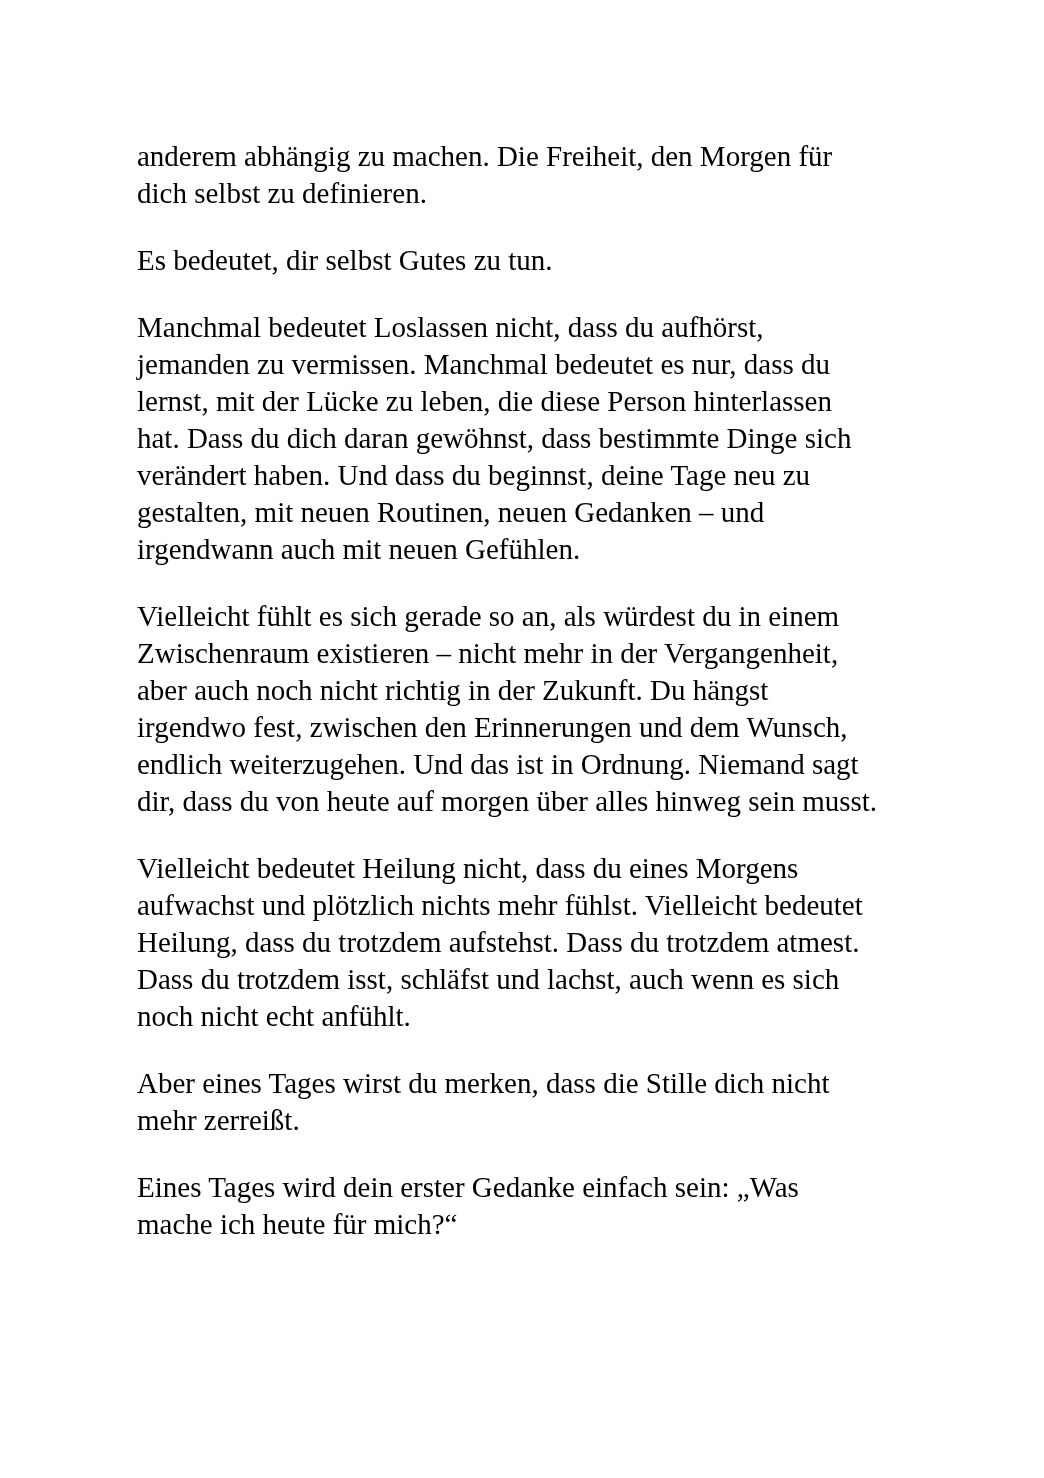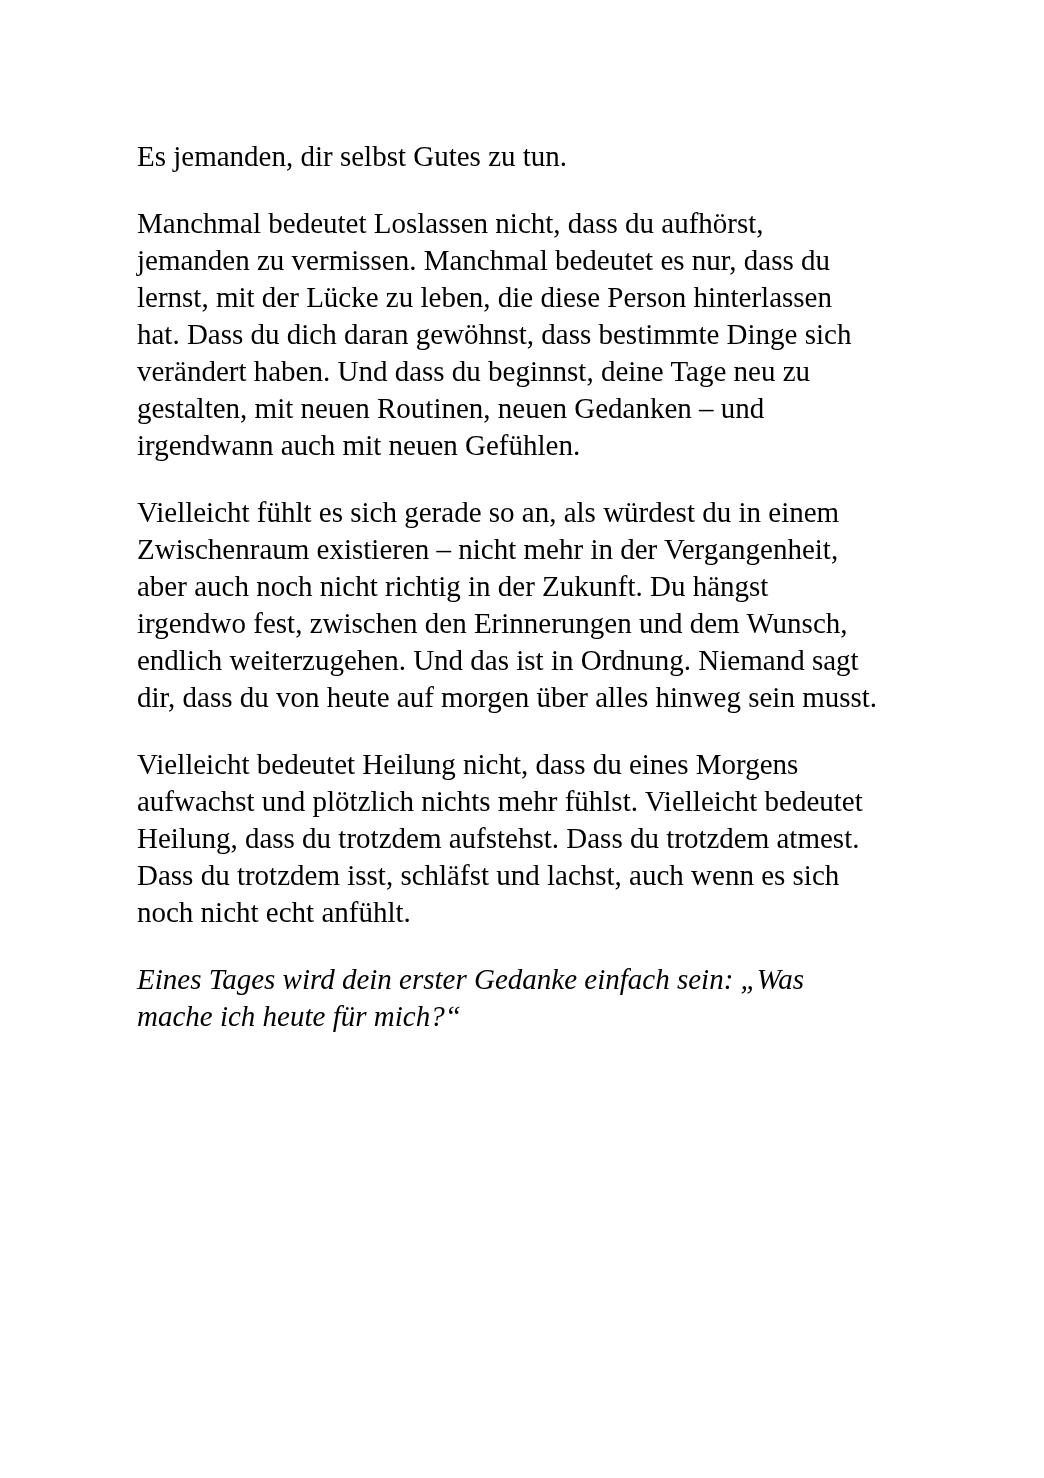--- a/index.html
+++ b/index.html
@@ -23,43 +23,46 @@
     font-size: 29px;
     line-height: 37px;
     color: #000000;
   }
   .text-block p {
     margin: 0 0 30px 0;
     white-space: pre-line; 
   }
   .text-block p:last-child {
     margin-bottom: 10px;
-    font-style: italic;
   }
 </style>
 </head>
 <body>
 
 <div class="page">
   <div class="text-block">
-    <p>Es jemanden, dir selbst Gutes zu tun.</p>
+    <p>anderem abhängig zu machen. Die Freiheit, den Morgen für
+dich selbst zu definieren.</p>
+    <p>Es bedeutet, dir selbst Gutes zu tun.</p>
     <p>Manchmal bedeutet Loslassen nicht, dass du aufhörst,
 jemanden zu vermissen. Manchmal bedeutet es nur, dass du
 lernst, mit der Lücke zu leben, die diese Person hinterlassen
 hat. Dass du dich daran gewöhnst, dass bestimmte Dinge sich
 verändert haben. Und dass du beginnst, deine Tage neu zu
 gestalten, mit neuen Routinen, neuen Gedanken – und
 irgendwann auch mit neuen Gefühlen.</p>
     <p>Vielleicht fühlt es sich gerade so an, als würdest du in einem
 Zwischenraum existieren – nicht mehr in der Vergangenheit,
 aber auch noch nicht richtig in der Zukunft. Du hängst
 irgendwo fest, zwischen den Erinnerungen und dem Wunsch,
 endlich weiterzugehen. Und das ist in Ordnung. Niemand sagt
 dir, dass du von heute auf morgen über alles hinweg sein musst.</p>
     <p>Vielleicht bedeutet Heilung nicht, dass du eines Morgens
 aufwachst und plötzlich nichts mehr fühlst. Vielleicht bedeutet
 Heilung, dass du trotzdem aufstehst. Dass du trotzdem atmest.
 Dass du trotzdem isst, schläfst und lachst, auch wenn es sich
 noch nicht echt anfühlt.</p>
+    <p>Aber eines Tages wirst du merken, dass die Stille dich nicht
+mehr zerreißt.</p>
     <p>Eines Tages wird dein erster Gedanke einfach sein: „Was
 mache ich heute für mich?“</p>
   </div>
 </div>
 
 </body></html>

